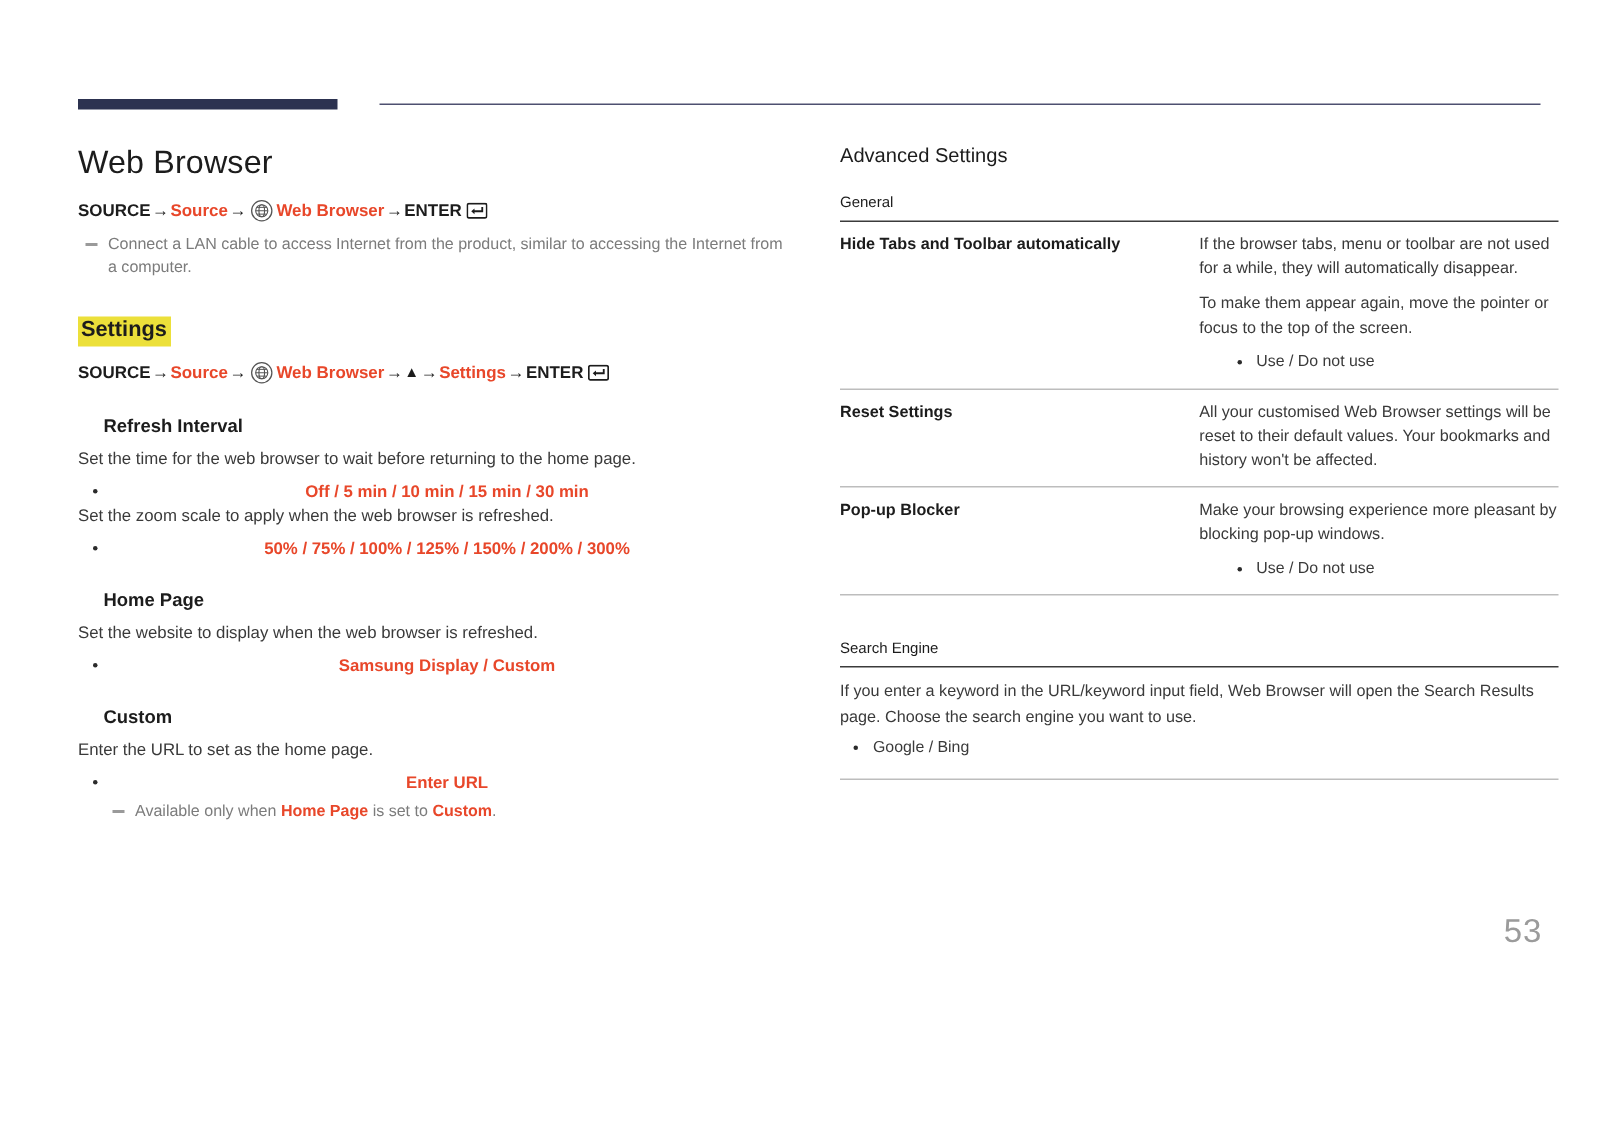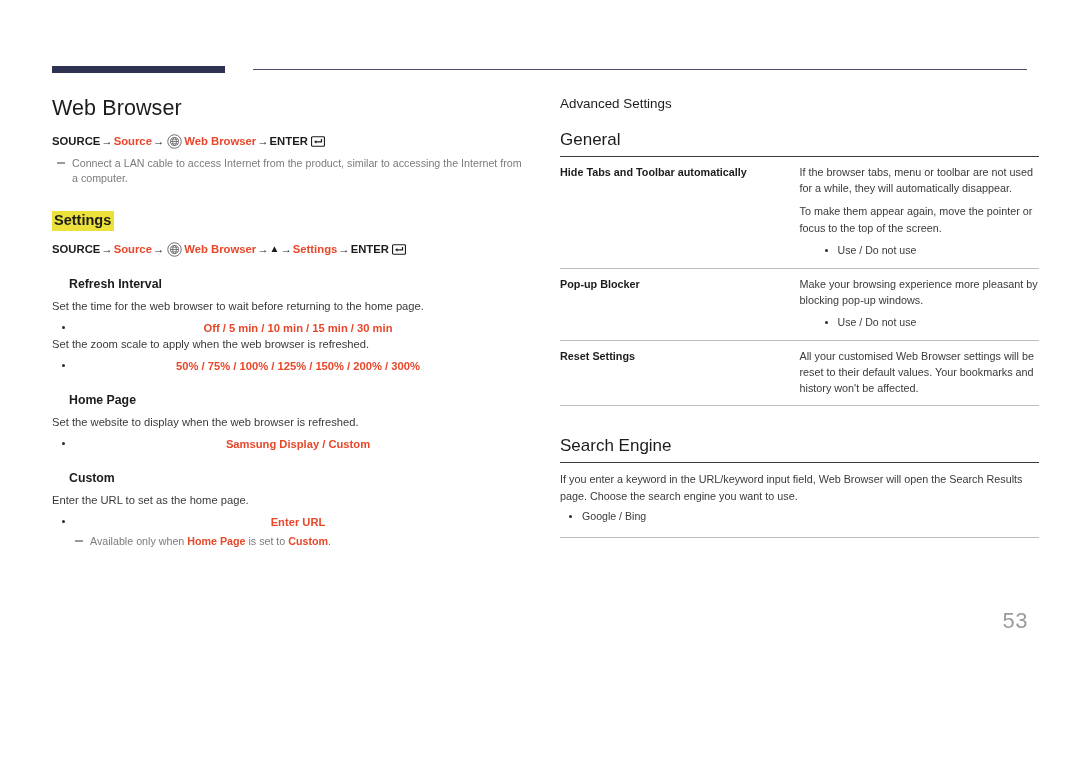--- a/index.html
+++ b/index.html
@@ -171,21 +171,21 @@
   }
 
   
   h2.adv {
     font-size: 13.4px;
     font-weight: 400;
     color: #1c1c1c;
     margin: 0 0 19px 0;
   }
   .tbl-label {
-    font-size: 17px;
+    font-size: 10px;
     font-weight: 400;
     color: #1c1c1c;
     margin: 0 0 6px 0;
   }
   table.spec {
     width: 479px;
     border-collapse: collapse;
     table-layout: fixed;
   }
   table.spec tr.head-rule td {
@@ -371,33 +371,33 @@
         <td class="desc">
           <p>If the browser tabs, menu or toolbar are not used for a while, they will automatically disappear.</p>
           <p>To make them appear again, move the pointer or focus to the top of the screen.</p>
           <ul class="sub-bul">
             <li>Use / Do not use</li>
           </ul>
         </td>
       </tr>
 
       <tr class="sep">
+        <td class="name">Reset Settings</td>
+        <td class="desc">
+          <p>All your customised Web Browser settings will be reset to their default values. Your bookmarks and history won't be affected.</p>
+        </td>
+      </tr>
+
+      <tr class="sep">
         <td class="name">Pop-up Blocker</td>
         <td class="desc">
           <p>Make your browsing experience more pleasant by blocking pop-up windows.</p>
           <ul class="sub-bul">
             <li>Use / Do not use</li>
           </ul>
-        </td>
-      </tr>
-
-      <tr class="sep">
-        <td class="name">Reset Settings</td>
-        <td class="desc">
-          <p>All your customised Web Browser settings will be reset to their default values. Your bookmarks and history won't be affected.</p>
         </td>
       </tr>
 
       <tr class="bot">
             <td colspan="2"></td>
           </tr>
     </tbody>
       </table>
 
     <div class="search-block">

